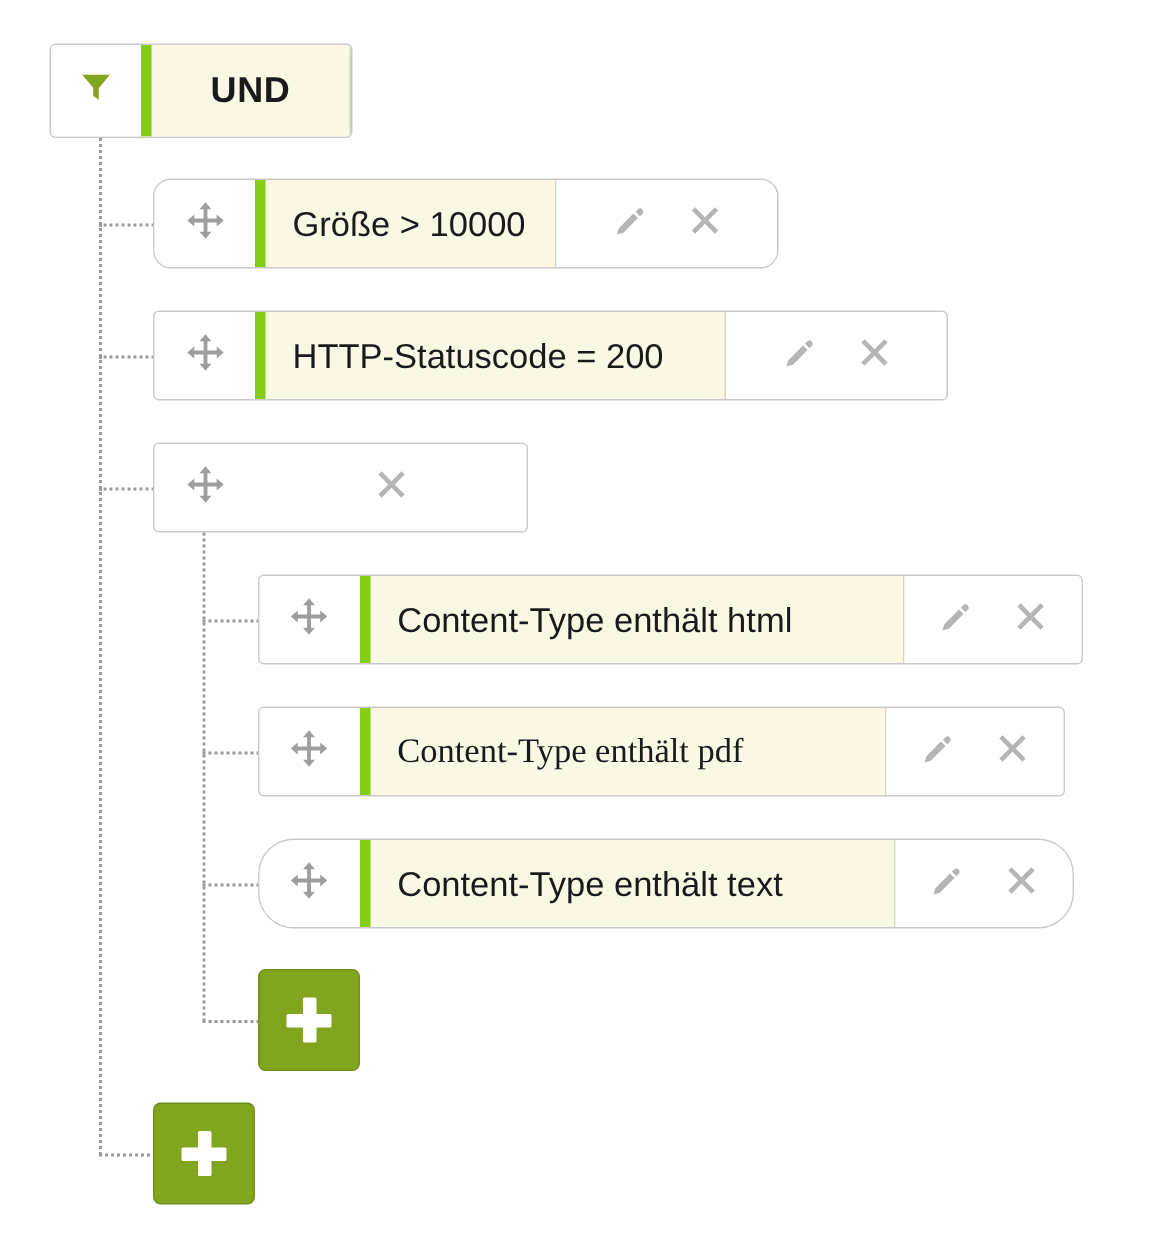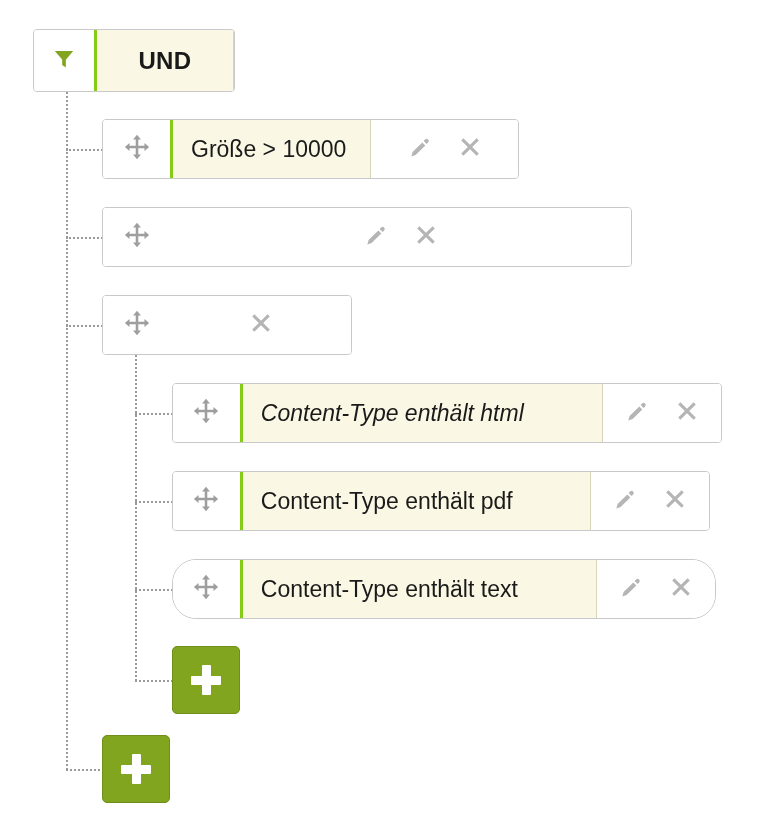--- a/index.html
+++ b/index.html
@@ -34,21 +34,21 @@
     box-sizing: border-box;
   }
 
   .cell-handle {
     width: 67px;
     background: #ffffff;
   }
 
   .cell-label {
     background: #faf8e4;
-    border-left: 3px solid #84cc16;
+    border-left: 7px solid #84cc16;
     border-right: 1px solid #d8d5bb;
     padding: 0 18px;
     font-size: 23px;
     color: #1a1a1a;
     white-space: nowrap;
     justify-content: flex-start;
   }
   .cell-label.centered { justify-content: center; }
   .cell-label.bold {
     font-weight: bold;
@@ -134,21 +134,21 @@
   <div class="cell cell-handle" style="width:60px;">
     <span class="icon">
       <svg width="26" height="26" viewBox="0 0 24 24" aria-hidden="true">
         <path d="M3.5 4.5 h17 l-6.8 8.2 v7.2 l-3.4 -2.4 v-5 z" fill="#82a520"></path>
       </svg>
     </span>
   </div>
   <div class="cell cell-label bold centered" style="flex:1;">UND</div>
 </div>
 
-<div class="node" style="left:102px; top:119px; width:417px; height:60px;">
+<div class="node" style="left:102px; top:119px; width:417px; height:60px;border-radius:12px;">
   <div class="cell cell-handle icon-btn">
     <span class="icon">
       <svg width="28" height="28" viewBox="0 0 24 24" aria-hidden="true">
         <path fill="#9e9e9e" d="M12 1.6 L15.4 5.6 H13.1 V10.9 H18.4 V8.6 L22.4 12 L18.4 15.4 V13.1 H13.1 V18.4 H15.4 L12 22.4 L8.6 18.4 H10.9 V13.1 H5.6 V15.4 L1.6 12 L5.6 8.6 V10.9 H10.9 V5.6 H8.6 Z"></path>
       </svg>
     </span>
   </div>
   <div class="cell cell-label" style="width:201px;">Größe &gt; 10000</div>
   <div class="cell cell-actions" style="flex:1;">
     <span class="icon-btn">
@@ -169,20 +169,21 @@
 </div>
 
 <div class="node" style="left:102px; top:207px; width:530px; height:60px;">
   <div class="cell cell-handle icon-btn">
     <span class="icon">
       <svg width="28" height="28" viewBox="0 0 24 24" aria-hidden="true">
         <path fill="#9e9e9e" d="M12 1.6 L15.4 5.6 H13.1 V10.9 H18.4 V8.6 L22.4 12 L18.4 15.4 V13.1 H13.1 V18.4 H15.4 L12 22.4 L8.6 18.4 H10.9 V13.1 H5.6 V15.4 L1.6 12 L5.6 8.6 V10.9 H10.9 V5.6 H8.6 Z"></path>
       </svg>
     </span>
   </div>
+  <div class="cell cell-label" style="width:314px;">HTTP-Statuscode = 200</div>
   <div class="cell cell-actions" style="flex:1;">
     <span class="icon-btn">
       <span class="icon">
         <svg width="24" height="24" viewBox="0 0 24 24" aria-hidden="true">
           <path fill="#b5b5b5" d="M20.1 4.6 a2.1 2.1 0 0 0 -3 0 L15.6 6.1 L18.6 9.1 L20.1 7.6 a2.1 2.1 0 0 0 0 -3 Z M14.3 7.4 L4.6 17.1 L3.3 21.4 L7.6 20.1 L17.3 10.4 Z"></path>
         </svg>
       </span>
     </span>
     <span class="icon-btn">
       <span class="icon">
@@ -212,21 +213,21 @@
 </div>
 
 <div class="node" style="left:172px; top:383px; width:550px; height:60px;">
   <div class="cell cell-handle icon-btn">
     <span class="icon">
       <svg width="28" height="28" viewBox="0 0 24 24" aria-hidden="true">
         <path fill="#9e9e9e" d="M12 1.6 L15.4 5.6 H13.1 V10.9 H18.4 V8.6 L22.4 12 L18.4 15.4 V13.1 H13.1 V18.4 H15.4 L12 22.4 L8.6 18.4 H10.9 V13.1 H5.6 V15.4 L1.6 12 L5.6 8.6 V10.9 H10.9 V5.6 H8.6 Z"></path>
       </svg>
     </span>
   </div>
-  <div class="cell cell-label" style="width:364px;font-style:italic;">Content-Type enthält html</div>
+  <div class="cell cell-label" style="width:364px;">Content-Type enthält html</div>
   <div class="cell cell-actions" style="flex:1;">
     <span class="icon-btn">
       <span class="icon">
         <svg width="24" height="24" viewBox="0 0 24 24" aria-hidden="true">
           <path fill="#b5b5b5" d="M20.1 4.6 a2.1 2.1 0 0 0 -3 0 L15.6 6.1 L18.6 9.1 L20.1 7.6 a2.1 2.1 0 0 0 0 -3 Z M14.3 7.4 L4.6 17.1 L3.3 21.4 L7.6 20.1 L17.3 10.4 Z"></path>
         </svg>
       </span>
     </span>
     <span class="icon-btn">
       <span class="icon">
@@ -239,21 +240,21 @@
 </div>
 
 <div class="node" style="left:172px; top:471px; width:538px; height:60px;">
   <div class="cell cell-handle icon-btn">
     <span class="icon">
       <svg width="28" height="28" viewBox="0 0 24 24" aria-hidden="true">
         <path fill="#9e9e9e" d="M12 1.6 L15.4 5.6 H13.1 V10.9 H18.4 V8.6 L22.4 12 L18.4 15.4 V13.1 H13.1 V18.4 H15.4 L12 22.4 L8.6 18.4 H10.9 V13.1 H5.6 V15.4 L1.6 12 L5.6 8.6 V10.9 H10.9 V5.6 H8.6 Z"></path>
       </svg>
     </span>
   </div>
-  <div class="cell cell-label" style="width:352px;">Content-Type enthält pdf</div>
+  <div class="cell cell-label" style="width:352px;font-family:Liberation Serif, serif;">Content-Type enthält pdf</div>
   <div class="cell cell-actions" style="flex:1;">
     <span class="icon-btn">
       <span class="icon">
         <svg width="24" height="24" viewBox="0 0 24 24" aria-hidden="true">
           <path fill="#b5b5b5" d="M20.1 4.6 a2.1 2.1 0 0 0 -3 0 L15.6 6.1 L18.6 9.1 L20.1 7.6 a2.1 2.1 0 0 0 0 -3 Z M14.3 7.4 L4.6 17.1 L3.3 21.4 L7.6 20.1 L17.3 10.4 Z"></path>
         </svg>
       </span>
     </span>
     <span class="icon-btn">
       <span class="icon">

